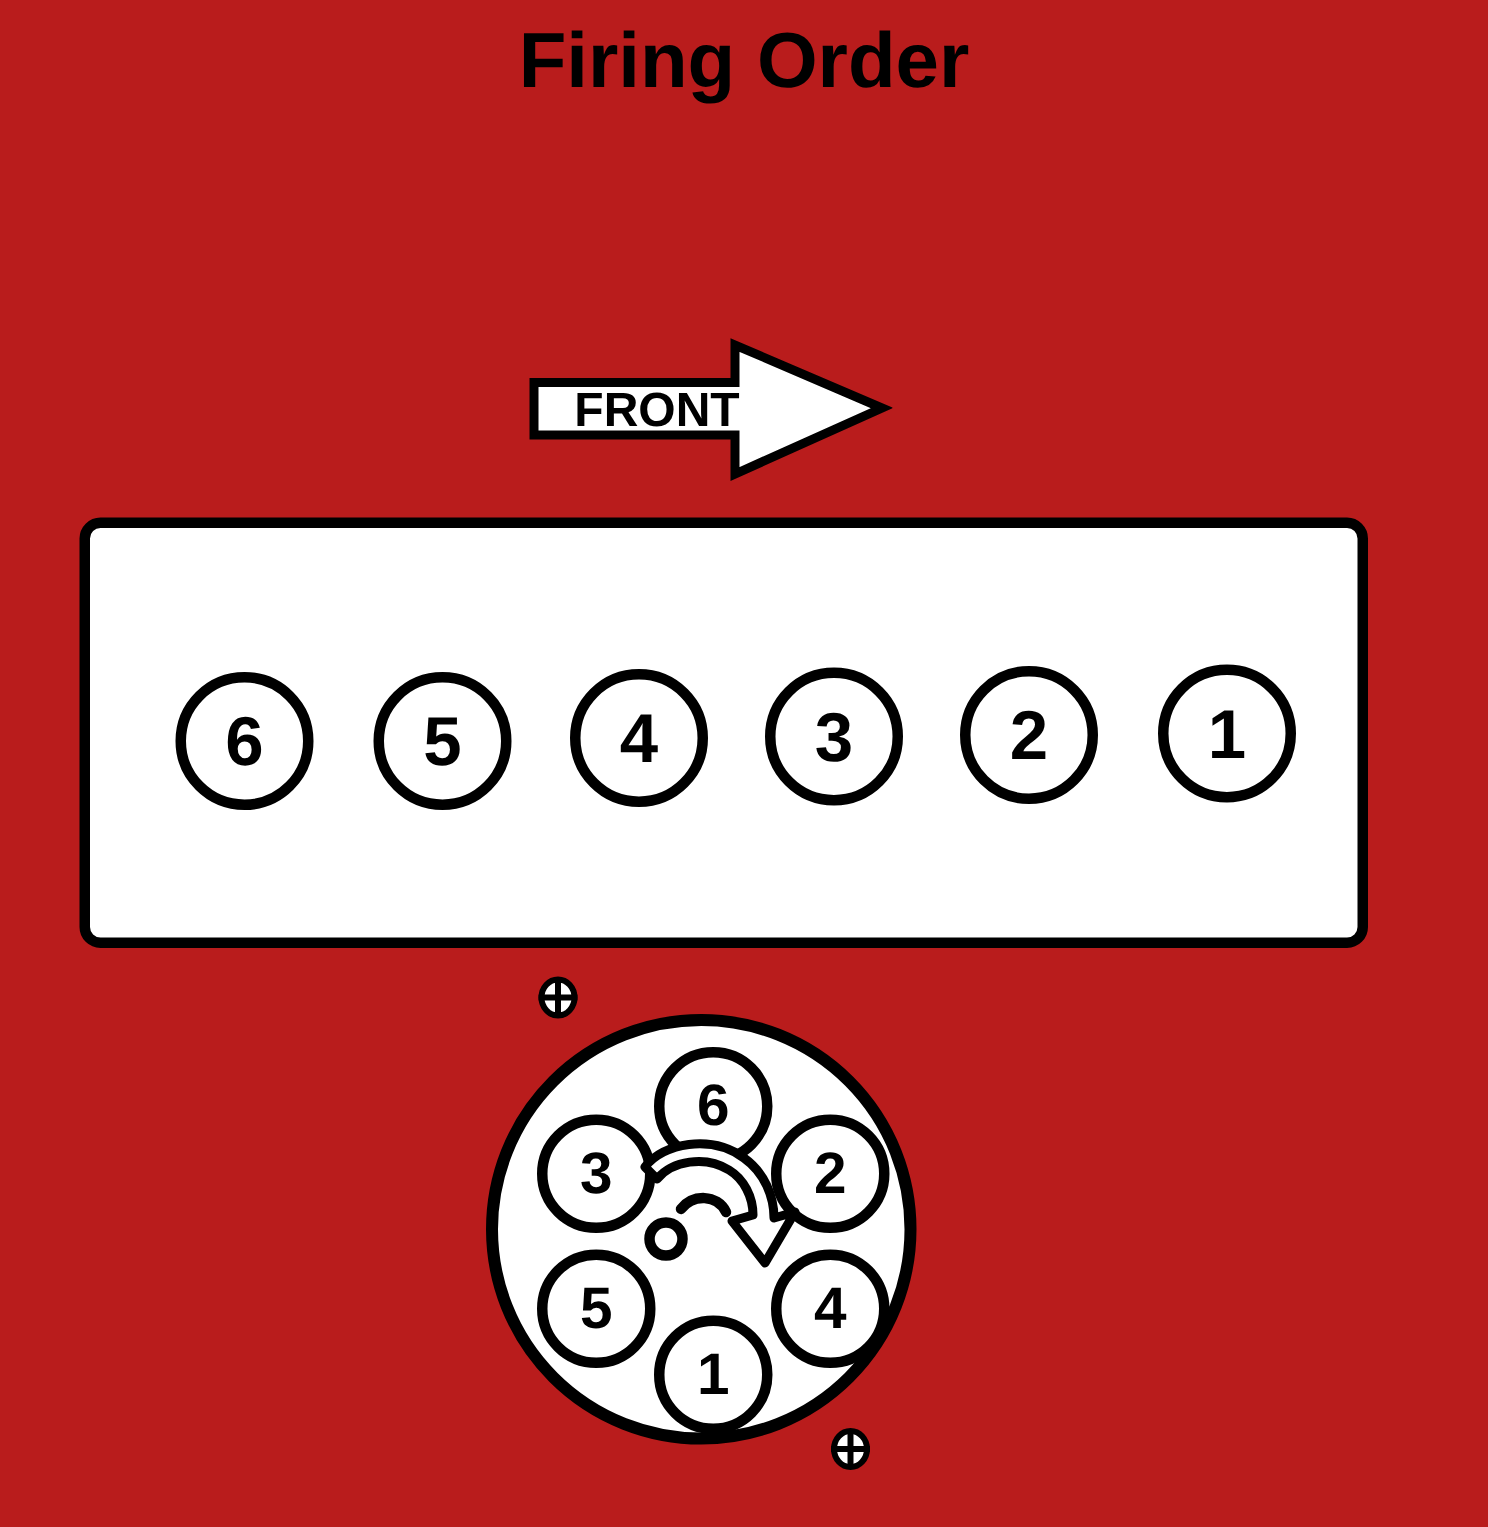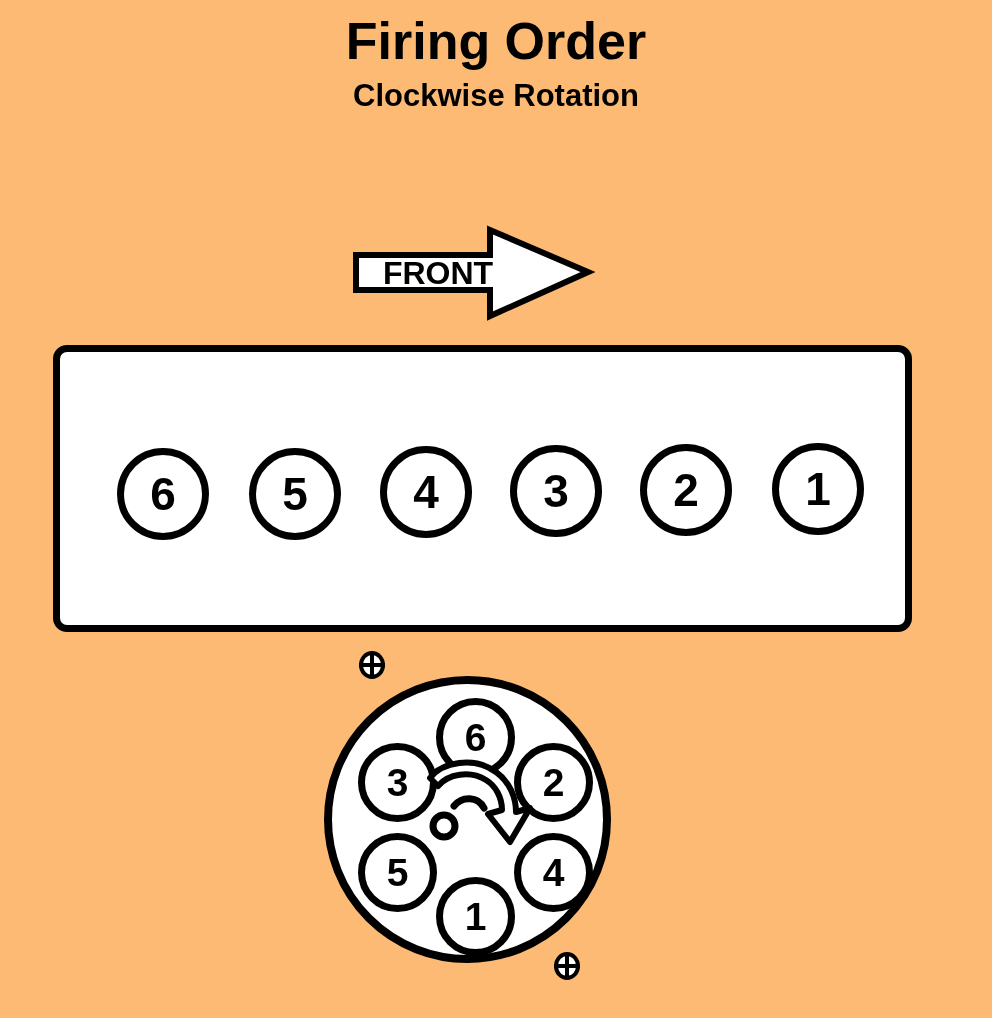--- a/index.html
+++ b/index.html
@@ -11,21 +11,21 @@
     width: 992px;
     height: 1018px;
     font-family: "Liberation Sans", sans-serif;
     color: #000000;
     overflow: hidden;
   }
   #page {
     position: relative;
     width: 992px;
     height: 1018px;
-    background: #fdba74;
+    background: #b91c1c;
     text-decoration: underline;
   }
 
   
   .title-block {
     position: absolute;
     left: 0;
     top: 10px;
     width: 992px;
     text-align: center;
@@ -139,21 +139,20 @@
   .crosshair-tl { left: 357px; top: 649px; }
   .crosshair-br { left: 552px; top: 950px; }
 </style>
 </head>
 <body>
 
 <div id="page">
 
   <div class="title-block">
     <div class="title-line-1">Firing Order</div>
-    <div class="subtitle">Clockwise Rotation</div>
   </div>
 
   <div class="front-arrow">
     <svg width="245" height="102" viewBox="0 0 245 102">
       <polygon points="6,33 140,33 140,8 238,50 140,94 140,68 6,68" fill="#ffffff" stroke="#000000" stroke-width="6" stroke-linejoin="miter"></polygon>
     </svg>
   </div>
   <div class="front-arrow-label">FRONT</div>
 
   <div class="engine-block">

